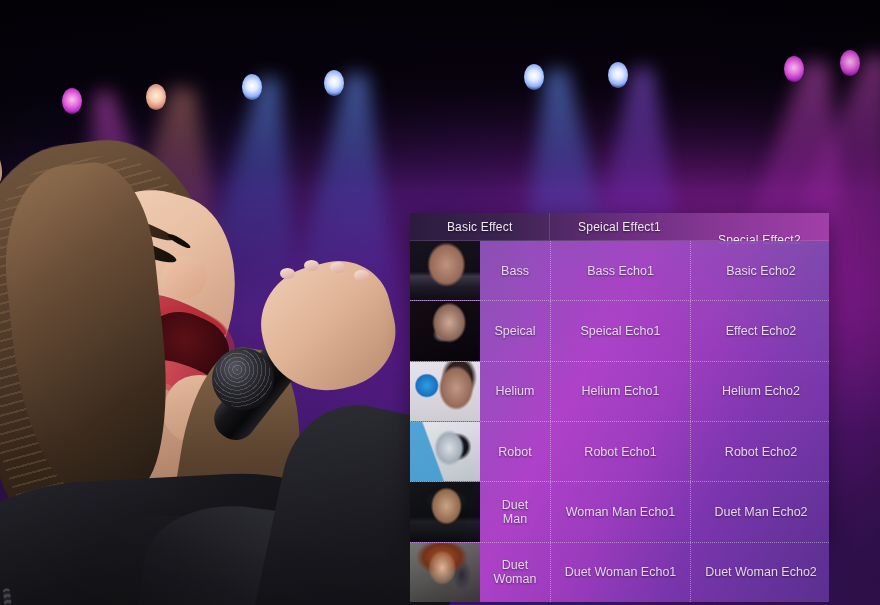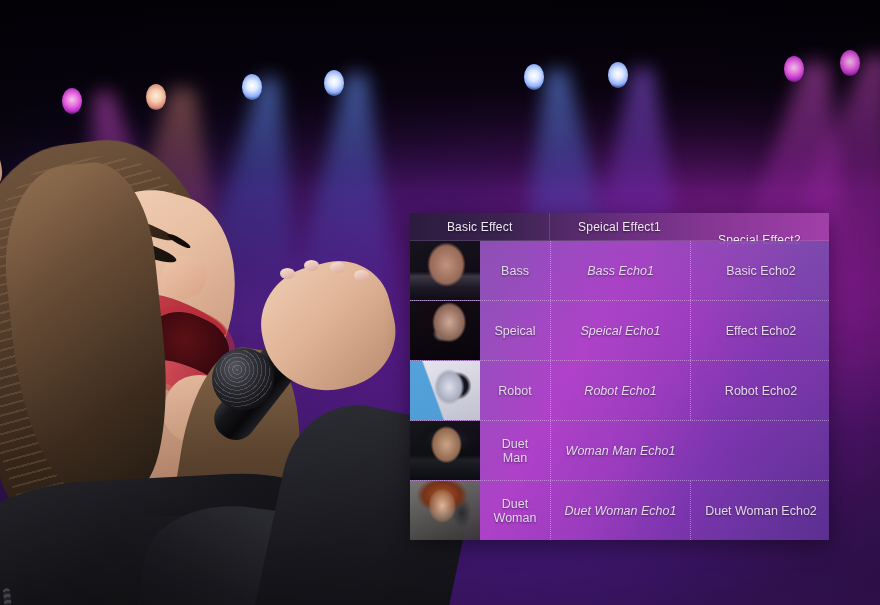--- a/index.html
+++ b/index.html
@@ -121,42 +121,42 @@
   .panel-head .hc{
     display:flex;align-items:center;justify-content:center;
     color:#f2e9f7;font-size:12px;letter-spacing:.2px;
     text-shadow:0 1px 2px rgba(0,0,0,.55);
   }
   .hc.c0{width:140px;}
   .hc.c1{width:139px;border-left:1px solid rgba(255,255,255,.14);}
   .hc.c2{width:140px;border-left:1px solid rgba(255,255,255,.14);margin-top:27px;}
 
   .panel-body{
-    position:relative;height:299px;
+    position:relative;height:361px;
     background:
       linear-gradient(205deg, rgba(120,96,170,.55) 0%, rgba(150,70,190,.20) 28%, rgba(0,0,0,0) 52%),
       linear-gradient(118deg,#7e5caf 0%,#9a54c0 20%,#b645cf 40%,#a23fc4 56%,#8038b4 72%,#6e36a4 86%,#5f3296 100%);
     opacity:.93;
   }
   .rows{position:absolute;inset:0;display:flex;flex-direction:column;}
   .row{
     flex:1;display:flex;align-items:stretch;
     border-bottom:1px dotted rgba(255,255,255,.42);
   }
   .row:last-child{border-bottom:none;}
 
   .thumb{width:70px;flex:0 0 70px;position:relative;overflow:hidden;background:#0a0a0a;}
   .thumb .ph{position:absolute;inset:0;}
   .cell{
     display:flex;align-items:center;justify-content:center;text-align:center;
     color:#efe6f6;font-size:12.5px;line-height:14px;
     text-shadow:0 1px 2px rgba(0,0,0,.5);
   }
   .cell.c0{width:70px;flex:0 0 70px;}
-  .cell.c1{width:139px;flex:0 0 139px;border-left:1px dotted rgba(255,255,255,.42);font-style:italic;}
+  .cell.c1{width:139px;flex:0 0 139px;border-left:1px dotted rgba(255,255,255,.42);}
   .cell.c2{width:140px;flex:0 0 140px;border-left:1px dotted rgba(255,255,255,.42);}
 
   
   .ph.bass{background:
       radial-gradient(26px 30px at 52% 40%, #c79d7e 0%, #9d7055 62%, rgba(0,0,0,0) 74%),
       radial-gradient(16px 9px at 52% 26%, #5a4538 0%, #2a2019 70%, rgba(0,0,0,0) 100%),
       linear-gradient(180deg, rgba(0,0,0,0) 52%, #3a3a42 60%, #1b1b21 78%, #0b0b0e 100%),
       linear-gradient(160deg,#141418,#07070a);}
   .ph.sop{background:
       radial-gradient(22px 26px at 56% 36%, #d8b49a 0%, #8e6a52 66%, rgba(0,0,0,0) 78%),
@@ -292,37 +292,46 @@
 
         <div class="row">
           <div class="thumb">
               <div class="ph sop"></div>
             </div>
           <div class="cell c0">Speical</div>
           <div class="cell c1">Speical Echo1</div>
           <div class="cell c2">Effect Echo2</div>
         </div>
 
+        <div class="row">
+          <div class="thumb">
+              <div class="ph hel"></div>
+            </div>
+          <div class="cell c0">Helium</div>
+          <div class="cell c1">Helium Echo1</div>
+          <div class="cell c2">Helium Echo2</div>
+        </div>
 
         <div class="row">
           <div class="thumb">
               <div class="ph rob"></div>
             </div>
           <div class="cell c0">Robot</div>
           <div class="cell c1">Robot Echo1</div>
           <div class="cell c2">Robot Echo2</div>
         </div>
 
         <div class="row">
           <div class="thumb">
               <div class="ph dman"></div>
             </div>
           <div class="cell c0" style="white-space:pre-line;">Duet
 Man</div>
           <div class="cell c1">Woman Man Echo1</div>
+          <div class="cell c2">Duet Man Echo2</div>
         </div>
 
         <div class="row">
           <div class="thumb">
               <div class="ph dwom"></div>
             </div>
           <div class="cell c0" style="white-space:pre-line;">Duet
 Woman</div>
           <div class="cell c1">Duet Woman Echo1</div>
           <div class="cell c2">Duet Woman Echo2</div>

